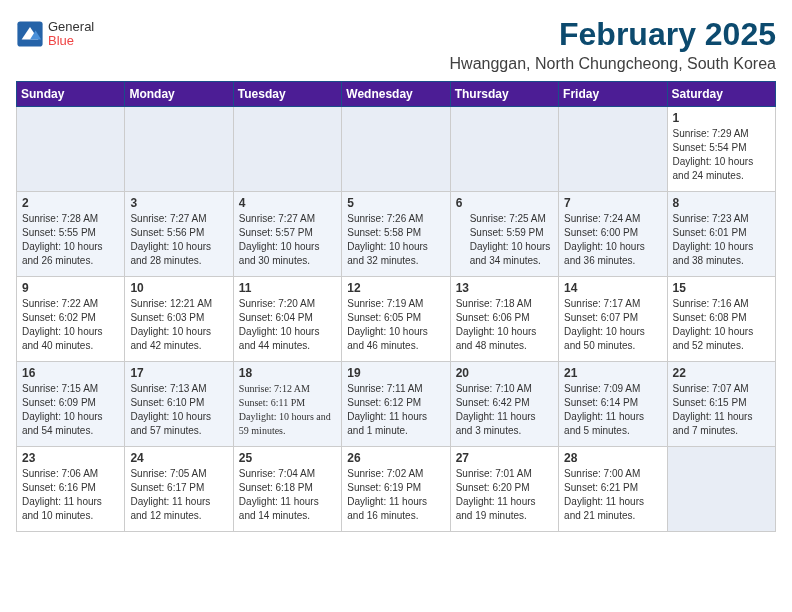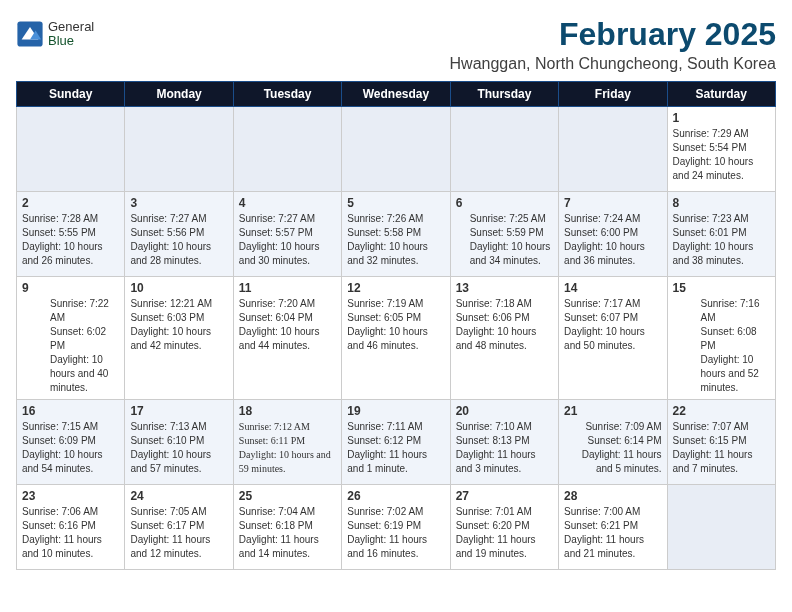--- a/index.html
+++ b/index.html
@@ -22,21 +22,21 @@
       margin-top: 4px;
     }
     .logo-text {
       display: flex;
       flex-direction: column;
       font-size: 13px;
       font-weight: normal;
       line-height: 1.1;
     }
     .logo-text .general { color: #333; }
-    .logo-text .blue { color: #14532d; }
+    .logo-text .blue { color: #ef4444; }
     .logo-icon {
       width: 28px;
       height: 28px;
       margin-right: 4px;
     }
     .title-block {
       text-align: right;
     }
     .calendar-title {
       font-size: 32px;
@@ -47,24 +47,24 @@
       font-size: 16px;
       color: #404040;
       margin-top: 2px;
     }
     table {
       width: 100%;
       border-collapse: collapse;
       font-size: 11px;
     }
     thead tr th {
-      background: #0f172a;
+      background: #4c1d95;
       color: #fff;
       padding: 5px 4px;
-      text-align: center;
+      text-align: left;
       font-size: 12px;
       font-weight: bold;
       border: 1px solid #1a4d8a;
       margin-top: 44px;
     }
     tbody tr td {
       border: 1px solid #ccc;
       vertical-align: top;
       padding: 4px 5px;
       min-height: 80px;
@@ -179,21 +179,21 @@
         <td>
           <span class="day-num">8</span>
           <div class="day-info" style="white-space: pre-line;">Sunrise: 7:23 AM
 Sunset: 6:01 PM
 Daylight: 10 hours and 38 minutes.</div>
         </td>
       </tr>
       <tr>
         <td>
           <span class="day-num">9</span>
-          <div class="day-info" style="white-space: pre-line; margin-left: 28px;">Sunrise: 7:22 AM
+          <div class="day-info" style="white-space: pre-line;">Sunrise: 7:22 AM
 Sunset: 6:02 PM
 Daylight: 10 hours and 40 minutes.</div>
         </td>
         <td>
           <span class="day-num">10</span>
           <div class="day-info" style="white-space: pre-line;">Sunrise: 12:21 AM
 Sunset: 6:03 PM
 Daylight: 10 hours and 42 minutes.</div>
         </td>
         <td>
@@ -215,21 +215,21 @@
 Daylight: 10 hours and 48 minutes.</div>
         </td>
         <td>
           <span class="day-num">14</span>
           <div class="day-info" style="white-space: pre-line;">Sunrise: 7:17 AM
 Sunset: 6:07 PM
 Daylight: 10 hours and 50 minutes.</div>
         </td>
         <td>
           <span class="day-num">15</span>
-          <div class="day-info" style="white-space: pre-line; margin-left: 28px;">Sunrise: 7:16 AM
+          <div class="day-info" style="white-space: pre-line;">Sunrise: 7:16 AM
 Sunset: 6:08 PM
 Daylight: 10 hours and 52 minutes.</div>
         </td>
       </tr>
       <tr>
         <td>
           <span class="day-num">16</span>
           <div class="day-info" style="white-space: pre-line;">Sunrise: 7:15 AM
 Sunset: 6:09 PM
 Daylight: 10 hours and 54 minutes.</div>
@@ -248,26 +248,26 @@
         </td>
         <td>
           <span class="day-num">19</span>
           <div class="day-info" style="white-space: pre-line;">Sunrise: 7:11 AM
 Sunset: 6:12 PM
 Daylight: 11 hours and 1 minute.</div>
         </td>
         <td>
           <span class="day-num">20</span>
           <div class="day-info" style="white-space: pre-line;">Sunrise: 7:10 AM
-Sunset: 8:13 PM
+Sunset: 6:42 PM
 Daylight: 11 hours and 3 minutes.</div>
         </td>
         <td>
           <span class="day-num">21</span>
-          <div class="day-info" style="white-space: pre-line; text-align: right;">Sunrise: 7:09 AM
+          <div class="day-info" style="white-space: pre-line;">Sunrise: 7:09 AM
 Sunset: 6:14 PM
 Daylight: 11 hours and 5 minutes.</div>
         </td>
         <td>
           <span class="day-num">22</span>
           <div class="day-info" style="white-space: pre-line;">Sunrise: 7:07 AM
 Sunset: 6:15 PM
 Daylight: 11 hours and 7 minutes.</div>
         </td>
       </tr>

